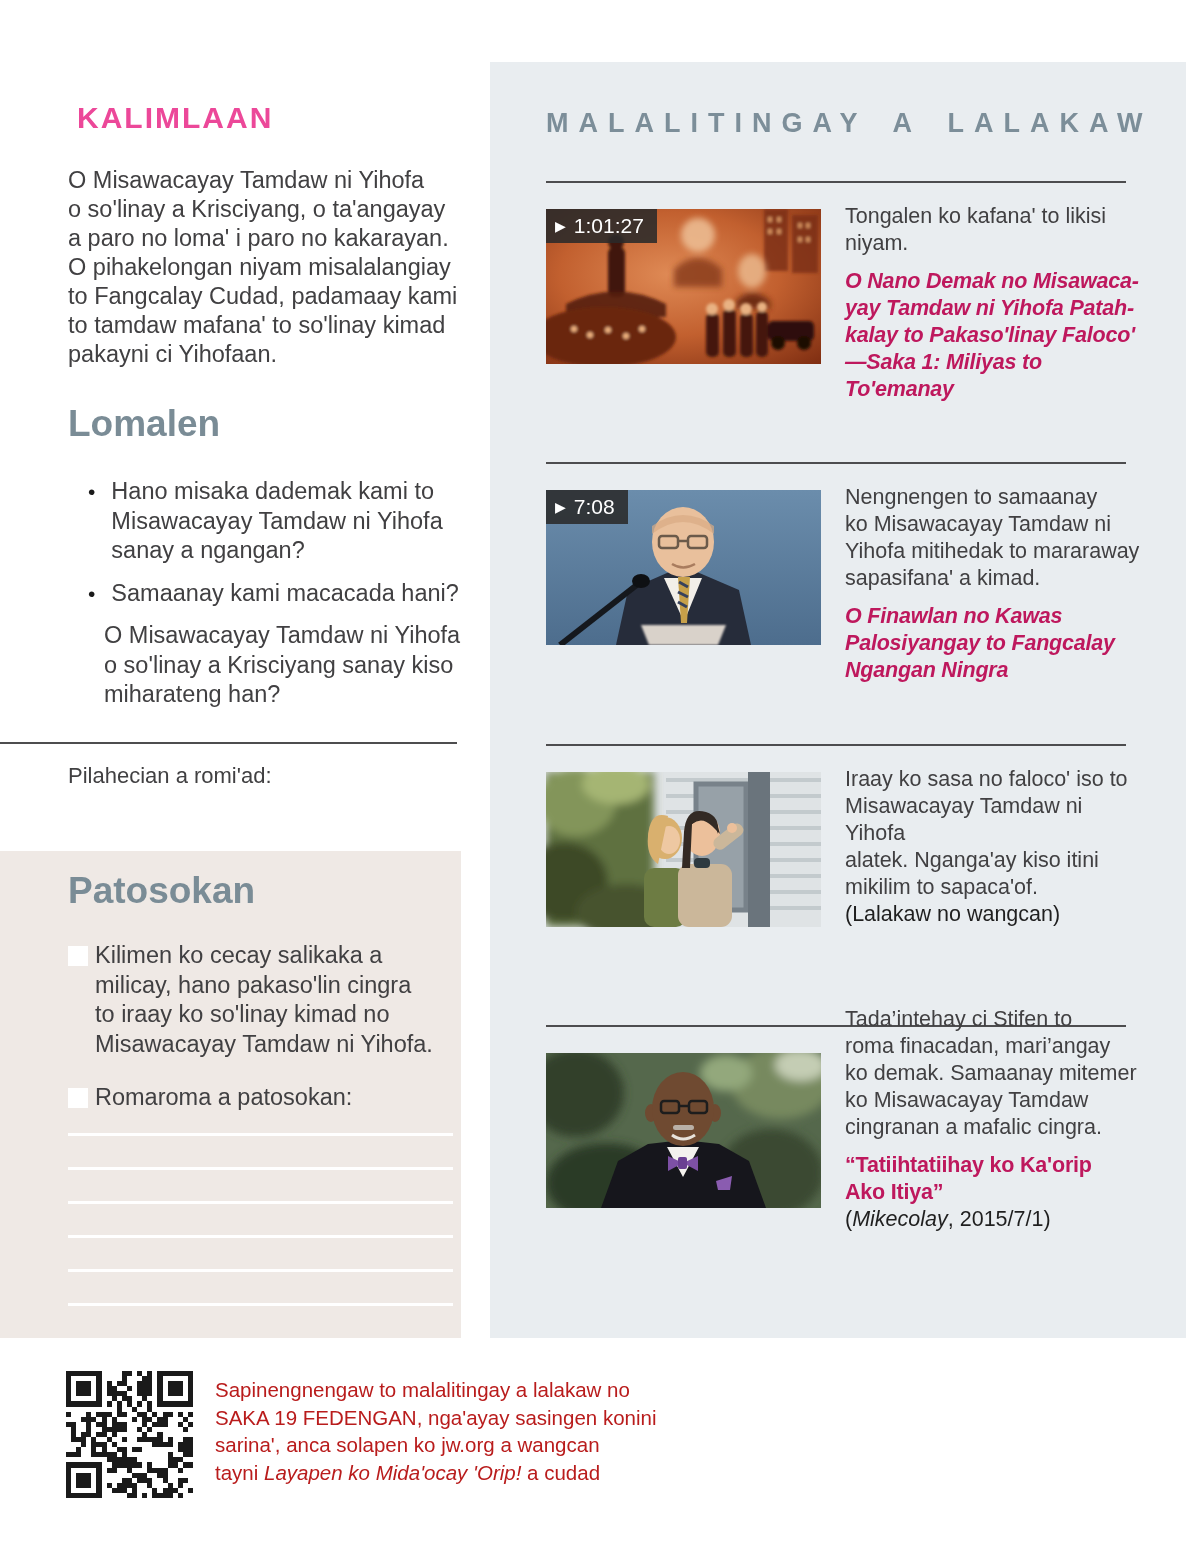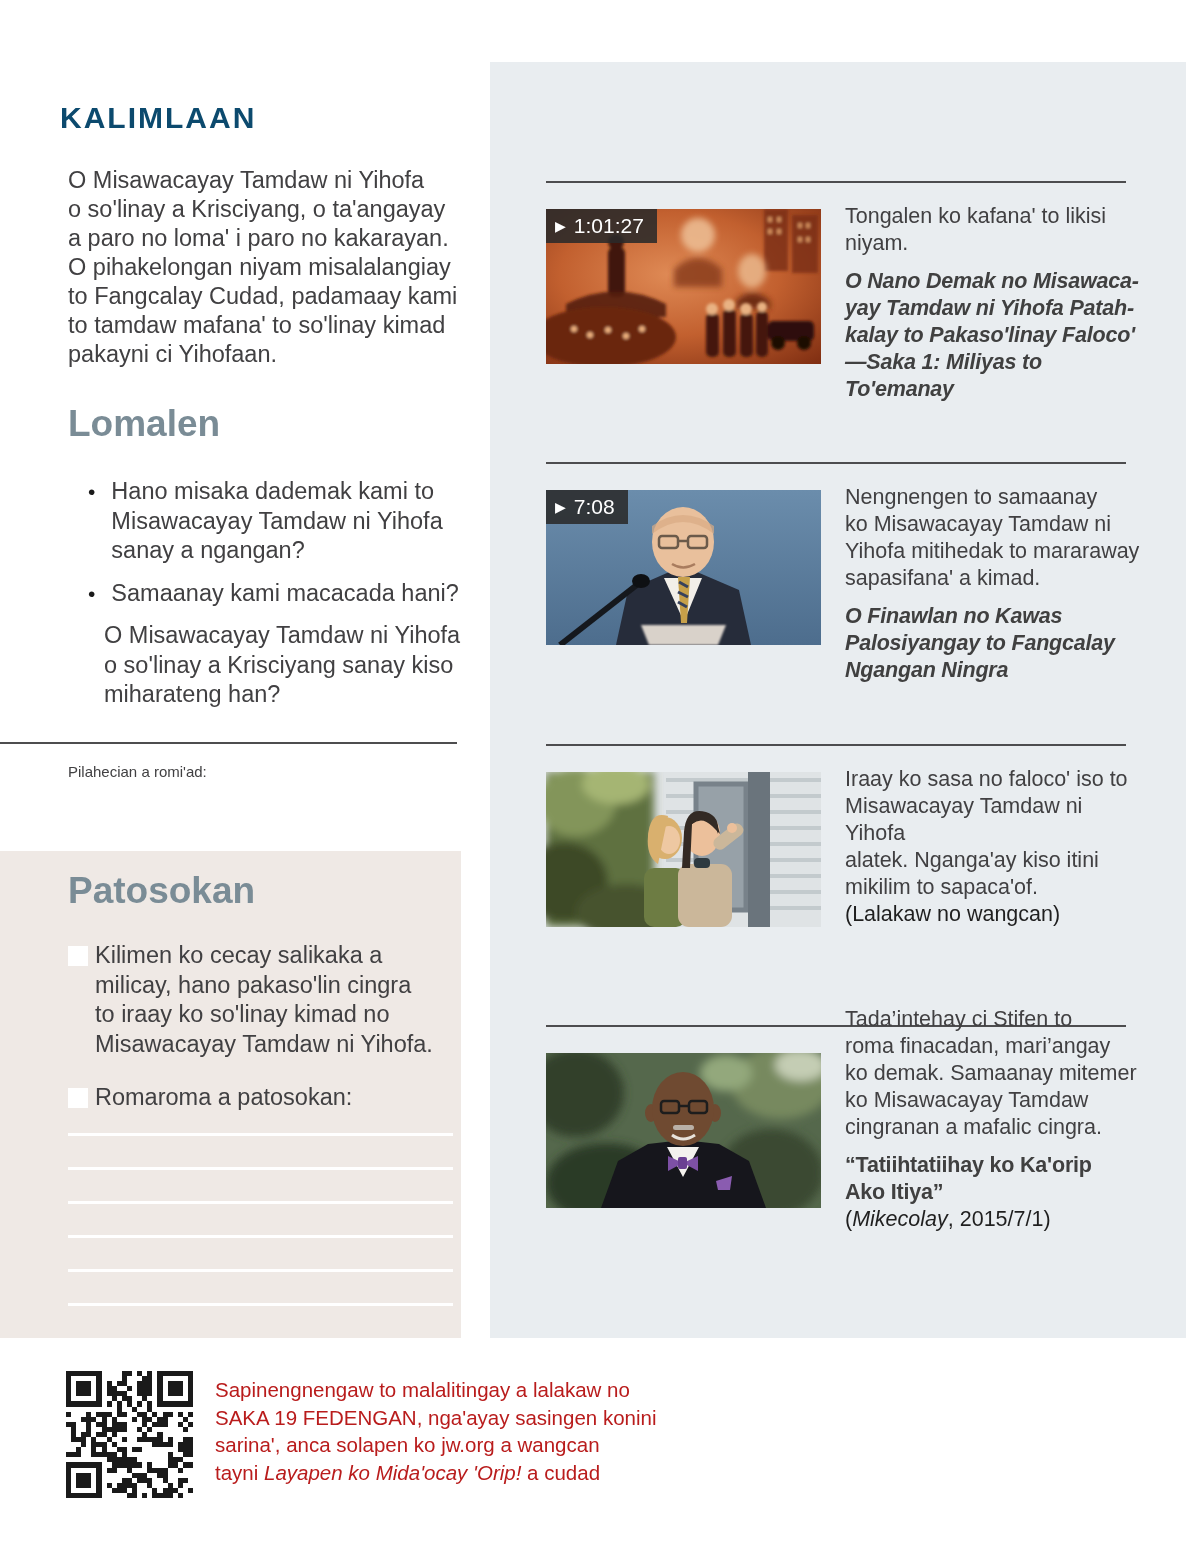--- a/index.html
+++ b/index.html
@@ -5,43 +5,43 @@
   html,body{margin:0;padding:0;}
   body{
     width:1200px;height:1543px;position:relative;background:#ffffff;
     font-family:"Liberation Sans","DejaVu Sans",sans-serif;
     color:#414042;overflow:hidden;
   }
   .pre{white-space:pre-line;}
 
   
   .h-accent{
-    position:absolute;left:60px;top:101px;
-    font-size:30px;font-weight:bold;letter-spacing:2px;color:#0c4a6e;
+    position:absolute;left:77px;top:101px;
+    font-size:30px;font-weight:bold;letter-spacing:2px;color:#ec4899;
   }
   .overview-body{
     position:absolute;left:68px;top:166px;width:400px;
     font-size:23.5px;line-height:29px;color:#414042;
   }
   .h-blue{
     font-size:37px;font-weight:600;color:#7a8c96;letter-spacing:0;
   }
   #lomalen{position:absolute;left:68px;top:403px;}
   .bullets{
     position:absolute;left:88px;top:477px;width:385px;
     display:flex;flex-direction:column;gap:13px;
   }
   .bullet-row{display:flex;gap:16px;font-size:23.5px;line-height:29.5px;}
   .bullet-dot{flex:0 0 auto;font-size:21px;line-height:29.5px;color:#1a1a1a;}
   .rule-left{
     position:absolute;left:0;top:742px;width:457px;height:0;
     border-top:2px solid #4d4d4f;
   }
   .date-label{
-    position:absolute;left:68px;top:763px;font-size:15px;color:#414042;
+    position:absolute;left:68px;top:763px;font-size:22px;color:#414042;
   }
   .beige-box{
     position:absolute;left:0;top:851px;width:461px;height:487px;background:#efe9e5;
   }
   #patosokan{position:absolute;left:68px;top:870px;}
   .check-row{
     position:absolute;left:68px;width:365px;display:flex;gap:7px;
     font-size:23.5px;line-height:29.5px;color:#414042;
   }
   .check-row .box{
@@ -67,21 +67,21 @@
   .thumb svg{display:block;}
   .badge{
     position:absolute;left:0;top:0;background:rgba(42,42,42,0.88);color:#fff;
     display:flex;align-items:center;gap:8px;padding:5px 13px 5px 9px;
     font-size:21px;line-height:24px;
   }
   .badge .tri{font-size:14px;line-height:24px;}
   .item-text{position:absolute;left:355px;width:295px;}
   .item-desc{font-size:21.5px;line-height:27px;color:#414042;}
   .item-title{
-    font-size:21.5px;line-height:27px;font-weight:bold;color:#404040;
+    font-size:21.5px;line-height:27px;font-weight:bold;color:#be185d;
     margin-top:11px;letter-spacing:-0.2px;
   }
   .italic-title{font-style:italic;}
   .item-sub{font-size:21.5px;line-height:27px;color:#1f1f1f;font-weight:normal;}
   .item-sub .it{font-style:italic;}
 
   
   #qr{position:absolute;left:66px;top:1371px;width:127px;height:127px;}
   .footer-text{
     position:absolute;left:215px;top:1376px;width:450px;
@@ -141,20 +141,21 @@
 </div>
 
 <div class="write-line" style="top:1133px"></div>
 <div class="write-line" style="top:1167px"></div>
 <div class="write-line" style="top:1201px"></div>
 <div class="write-line" style="top:1235px"></div>
 <div class="write-line" style="top:1269px"></div>
 <div class="write-line" style="top:1303px"></div>
 
 <div class="panel">
+  <div class="panel-heading">MALALITINGAY A LALAKAW</div>
 
   <div class="rule-right" style="top:119px"></div>
   <div class="rule-right" style="top:400px"></div>
   <div class="rule-right" style="top:682px"></div>
   <div class="rule-right" style="top:963px"></div>
 
   <div class="thumb" style="top:147px">
     <svg width="275" height="155" viewBox="0 0 275 155">
       <defs>
         <radialGradient id="t1g" cx="45%" cy="42%" r="80%">

